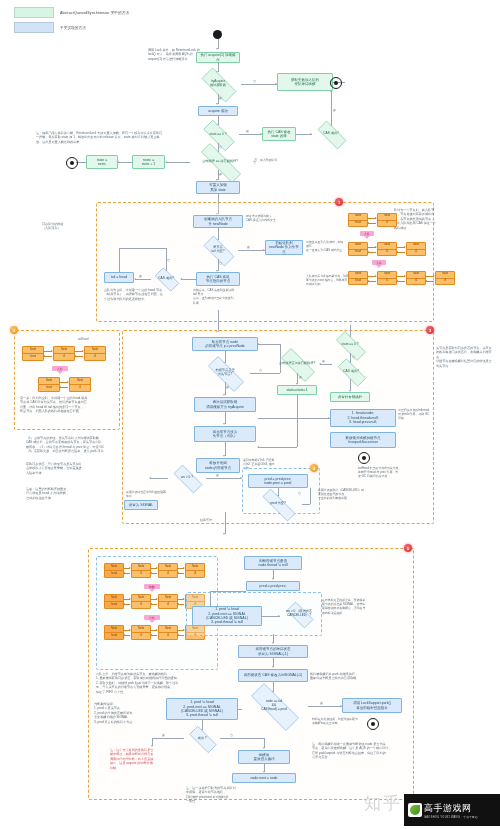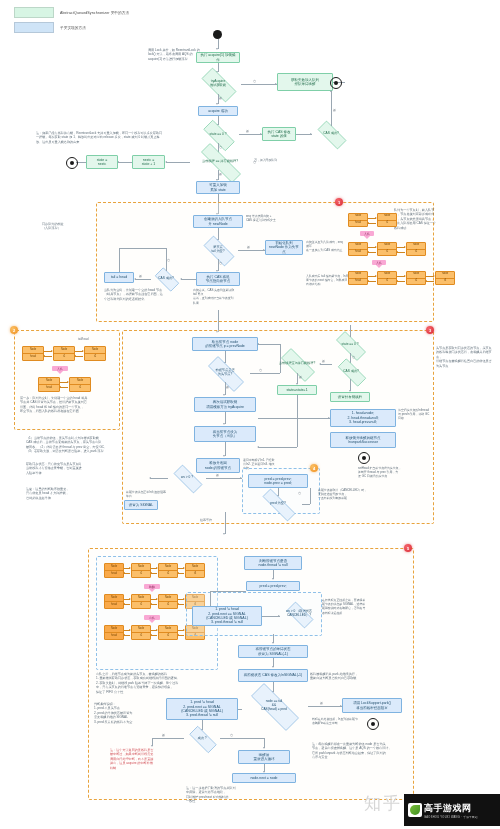--- a/index.html
+++ b/index.html
@@ -100,21 +100,21 @@
              width:0;height:0;border-left:3px solid transparent;border-right:3px solid transparent;border-top:3.2px solid #f9a8d4;}
   .lllabel{position:absolute;font-size:2.8px;color:#6b7680;white-space:nowrap;}
 
   
   .wm-zhihu{position:absolute;font-size:17px;color:#d6d6d6;letter-spacing:2px;
             font-family:"DejaVu Sans",sans-serif;}
   .wm-box{position:absolute;background:#111;display:flex;align-items:center;gap:2px;padding:2px 4px;}
   .wm-logo{width:14px;height:14px;border-radius:2px;background:#ffffff;
            display:flex;align-items:center;justify-content:center;}
   .wm-leaf{width:10px;height:10px;border-radius:50% 0 50% 50%;background:linear-gradient(135deg,#7bbf3a,#3f8f22);}
-  .wm-text-main{color:#fff;font-size:9px;font-weight:bold;letter-spacing:.5px;}
+  .wm-text-main{color:#fff;font-size:9px;font-weight:normal;letter-spacing:.5px;}
   .wm-text-sub{color:#cfcfcf;font-size:2.6px;letter-spacing:.3px;}
   .wm-stack{display:flex;flex-direction:column;justify-content:center;}
 </style>
 </head>
 <body>
 
 <div class="canvas">
 
   <div class="legend-row" style="left:14px;top:7px;">
     <div class="legend-swatch" style="background:#d7f5e4;"></div>

